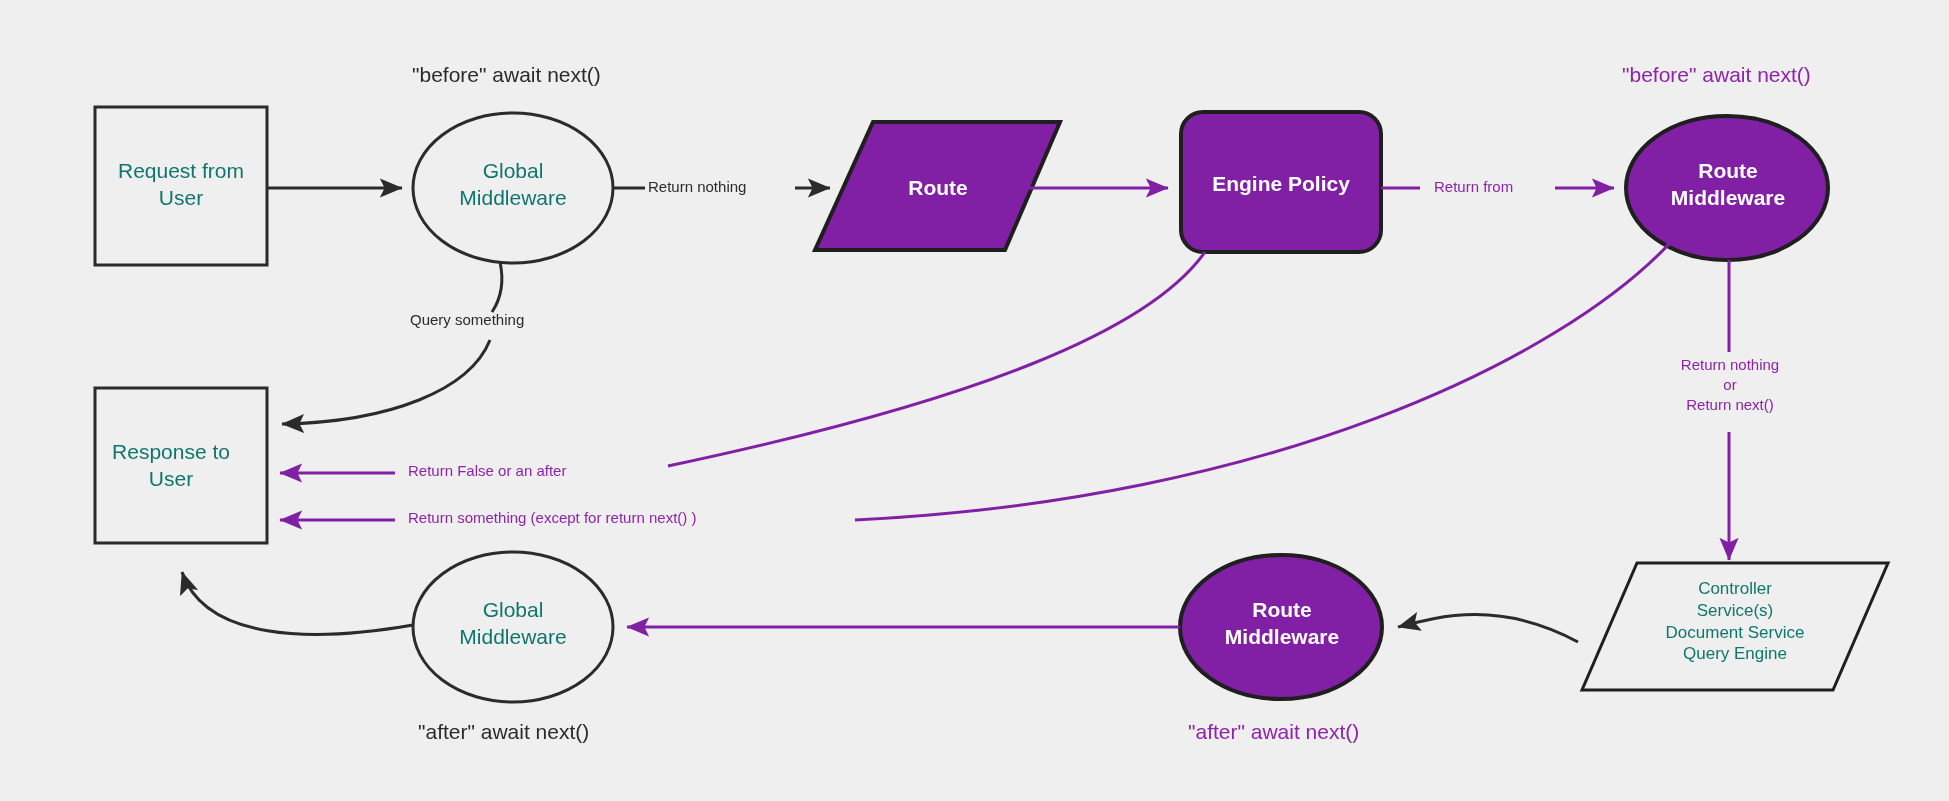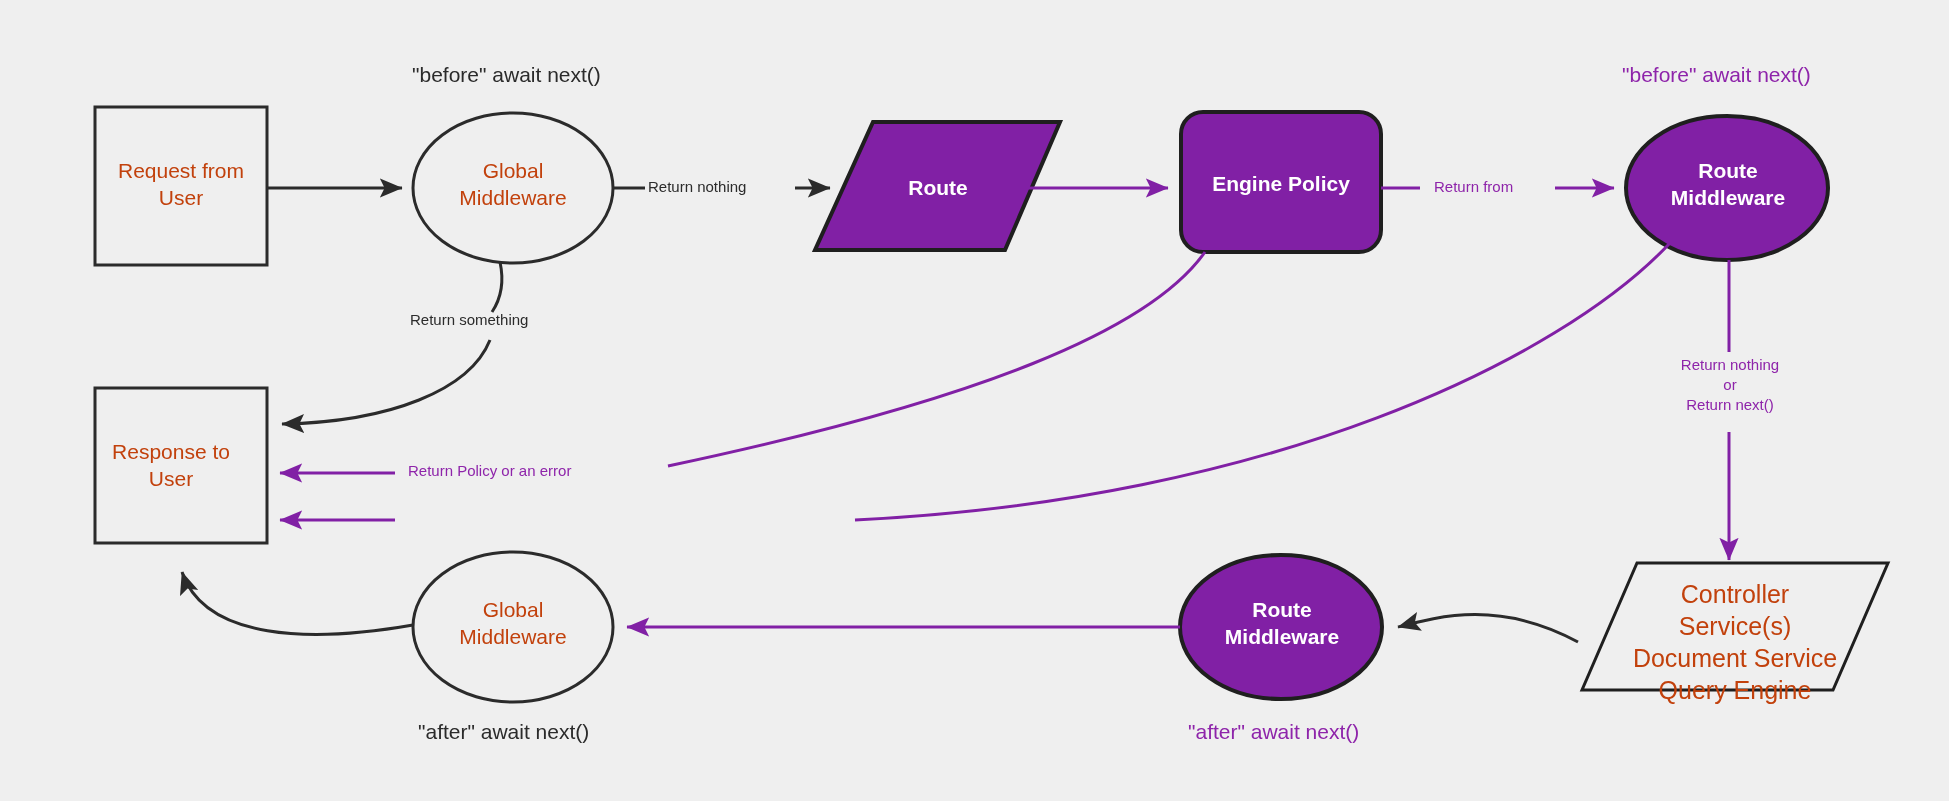--- a/index.html
+++ b/index.html
@@ -24,21 +24,21 @@
     pointer-events: none;
   }
   .node-label {
     position: absolute;
     text-align: center;
     line-height: 1.28;
     pointer-events: none;
     white-space: pre-line;
   }
   .dark-text {
-    color: #c2410c;
+    color: #0f766e;
     font-size: 21px;
     font-weight: 400;
   }
   .white-bold {
     color: #ffffff;
     font-size: 21px;
     font-weight: bold;
   }
   .edge-label {
     position: absolute;
@@ -139,33 +139,34 @@
 
   <div class="node-label dark-text" style="left:95px; top:439px; width:152px;">Response to
 User</div>
 
   <div class="node-label dark-text" style="left:413px; top:597px; width:200px;">Global
 Middleware</div>
 
   <div class="node-label white-bold" style="left:1181px; top:597px; width:202px;">Route
 Middleware</div>
 
-  <div class="node-label dark-text" style="left:1610px; top:578px; width:250px; font-size:25px;">Controller
+  <div class="node-label dark-text" style="left:1610px; top:578px; width:250px; font-size:17px;">Controller
 Service(s)
 Document Service
 Query Engine</div>
 
   <div class="edge-label dark" style="left:648px; top:177px;">Return nothing</div>
 
-  <div class="edge-label dark" style="left:410px; top:310px;">Return something</div>
+  <div class="edge-label dark" style="left:410px; top:310px;">Query something</div>
 
   <div class="edge-label purple" style="left:1434px; top:177px;">Return from</div>
 
-  <div class="edge-label purple" style="left:408px; top:461px;">Return Policy or an error</div>
+  <div class="edge-label purple" style="left:408px; top:461px;">Return False or an after</div>
 
+  <div class="edge-label purple" style="left:408px; top:508px;">Return something (except for return next() )</div>
 
   <div class="edge-label purple" style="left:1640px; top:355px; width:180px; text-align:center;">Return nothing
 or
 Return next()</div>
 
   <div class="annot dark" style="left:412px; top:63px;">"before" await next()</div>
 
   <div class="annot purple" style="left:1622px; top:63px;">"before" await next()</div>
 
   <div class="annot dark" style="left:418px; top:720px;">"after" await next()</div>

